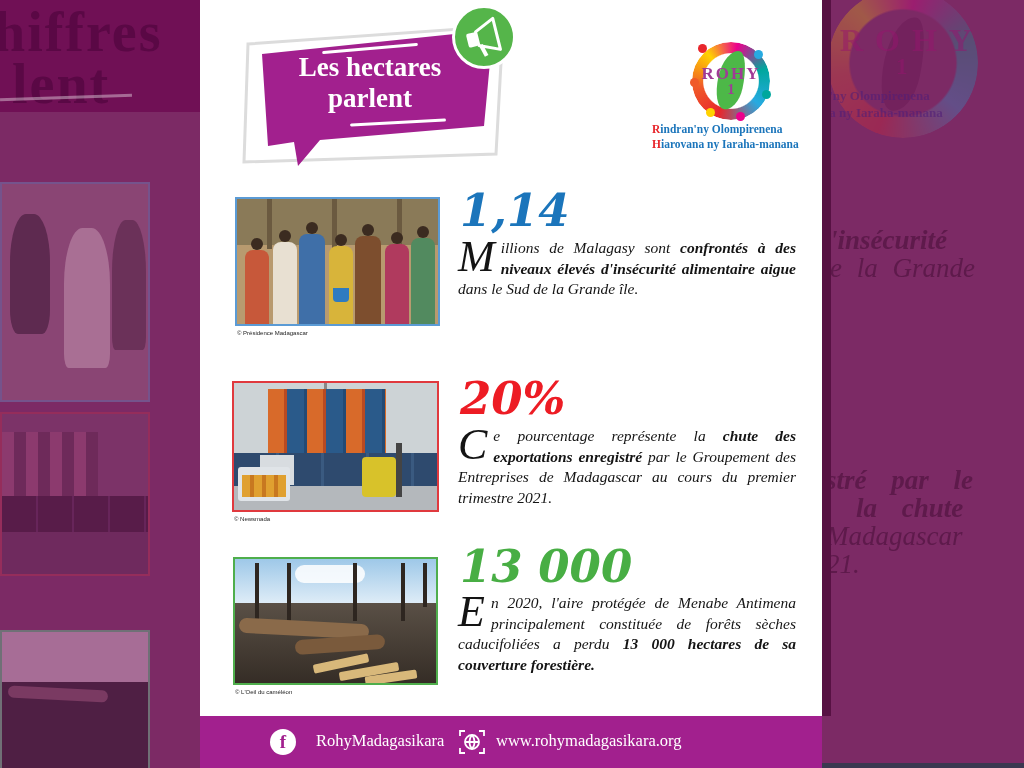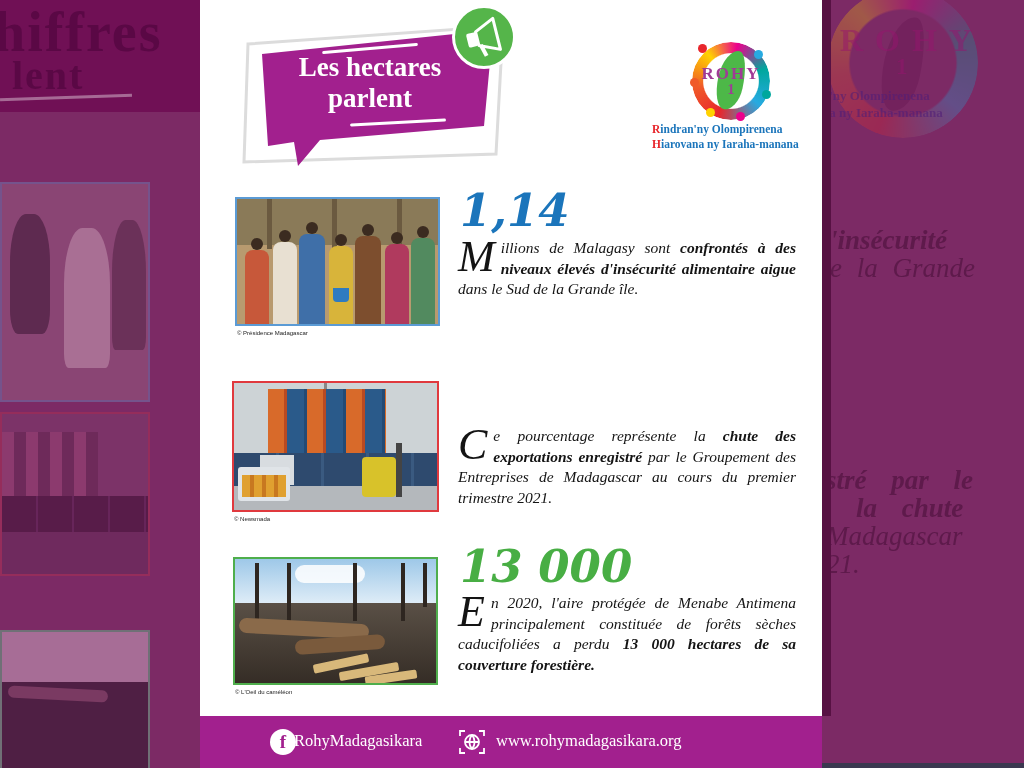--- a/index.html
+++ b/index.html
@@ -3,21 +3,21 @@
 <meta charset="utf-8">
 <style>
   html,body{margin:0;padding:0;background:#555;}
   .canvas{position:relative;width:1024px;height:768px;overflow:hidden;
           background:#7c2a65;font-family:"Liberation Serif",serif;}
 
   
   .ghost-topleft-block{position:absolute;left:0;top:0;width:200px;height:112px;background:#701055;}
   .ghost-title{position:absolute;font-weight:bold;color:#5a0845;letter-spacing:2px;line-height:1;}
   .ghost-title.l1{left:-6px;top:4px;font-size:56px;}
-  .ghost-title.l2{left:12px;top:56px;font-size:40px;}
+  .ghost-title.l2{left:12px;top:56px;font-size:56px;}
   .ghost-white-line{position:absolute;left:0;top:96px;width:132px;height:3px;
           background:rgba(255,255,255,.38);transform:rotate(-2deg);}
 
   .ghost-photo{position:absolute;left:0;width:146px;overflow:hidden;}
   .gp1{top:182px;height:216px;border:2px solid rgba(90,100,170,.45);background:#8a4574;}
   .gp1 .blob1{position:absolute;left:8px;top:30px;width:40px;height:120px;background:#5e2a50;border-radius:40% 40% 20% 20%;}
   .gp1 .blob2{position:absolute;left:62px;top:44px;width:46px;height:140px;background:#a96f94;border-radius:40% 40% 10% 10%;}
   .gp1 .blob3{position:absolute;left:110px;top:36px;width:34px;height:130px;background:#6b3159;border-radius:40% 40% 10% 10%;}
   .gp2{top:412px;height:160px;border:2px solid rgba(170,40,80,.55);background:#7c3368;}
   .gp2 .stack{position:absolute;left:0;top:18px;width:96px;height:64px;
@@ -127,21 +127,21 @@
        background:linear-gradient(#5a5046,#332b24);}
   .ph3 .tree{position:absolute;top:4px;width:4px;height:58px;background:#2e2620;}
   .ph3 .log{position:absolute;left:4px;top:62px;width:130px;height:15px;background:#8a6a4a;
        border-radius:8px;transform:rotate(3deg);}
   .ph3 .plank{position:absolute;background:#d8b87a;height:9px;border-radius:2px;}
 
   
   .footer{position:absolute;left:0;top:716px;width:622px;height:52px;background:#a2208e;color:#fff;}
   .fb-icon{position:absolute;left:70px;top:13px;width:26px;height:26px;border-radius:50%;
        background:#fff;color:#a2208e;text-align:center;font-weight:bold;font-size:19px;line-height:26px;}
-  .fb-label{position:absolute;left:94px;top:15px;font-size:16.5px;}
+  .fb-label{position:absolute;left:116px;top:15px;font-size:16.5px;}
   .web-icon{position:absolute;left:258px;top:12px;}
   .web-label{position:absolute;left:296px;top:15px;font-size:16.5px;}
 </style>
 </head>
 <body>
 
 <div class="canvas">
 
   <div class="ghost-topleft-block">
     <div class="ghost-title l1">hiffres</div>
@@ -269,20 +269,21 @@
       <div class="stack"></div>
       <div class="crow"></div>
       <div class="door"></div>
       <div class="ground"></div>
       <div class="truck"></div>
       <div class="cargo"></div>
       <div class="forklift"></div>
       <div class="mast"></div>
     </div>
     <div class="caption cap2">© Newsmada</div>
+    <div class="statnum n2">20%</div>
     <div class="para p2">
       <span class="drop">C</span><span>e pourcentage représente la </span><b>chute des exportations enregistré</b><span> par le Groupement des Entreprises de Madagascar au cours du premier trimestre 2021.</span>
     </div>
 
     <div class="photo ph3">
       <div class="sky"></div>
       <div class="cloud"></div>
       <div class="burn"></div>
       <div class="tree" style="left:20px;"></div>
         <div class="tree" style="left:52px;"></div>

